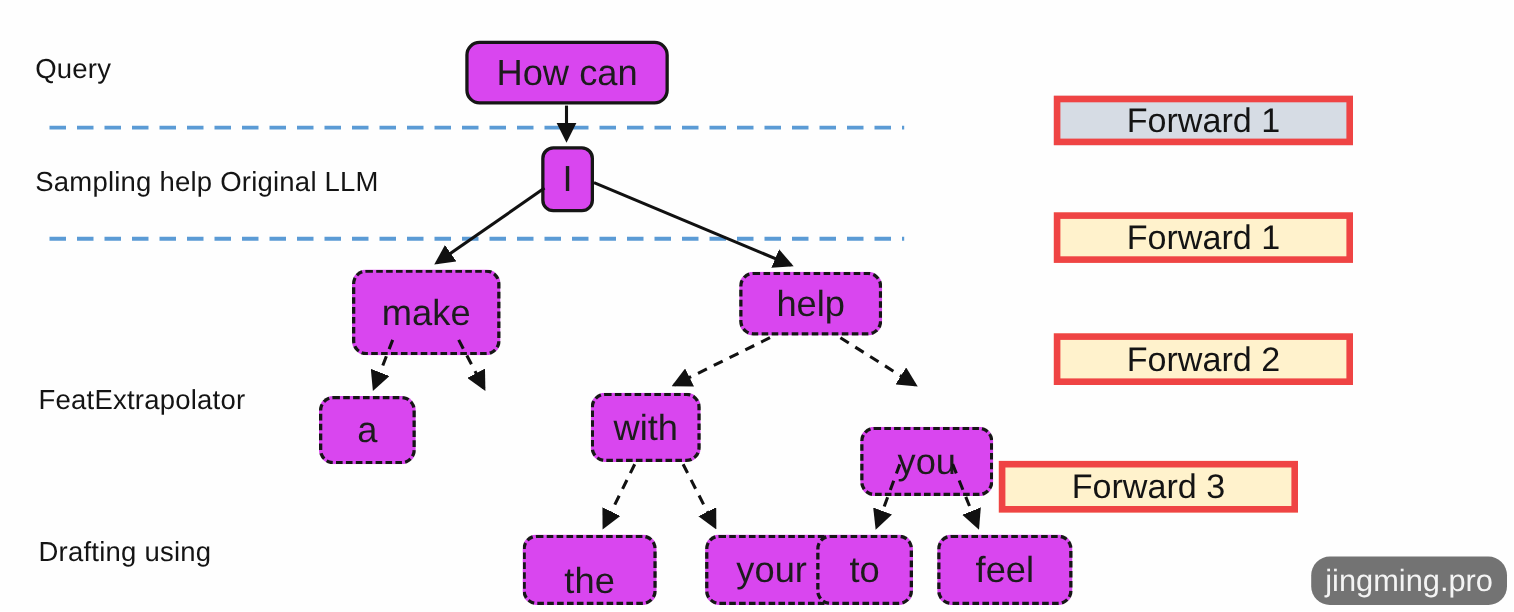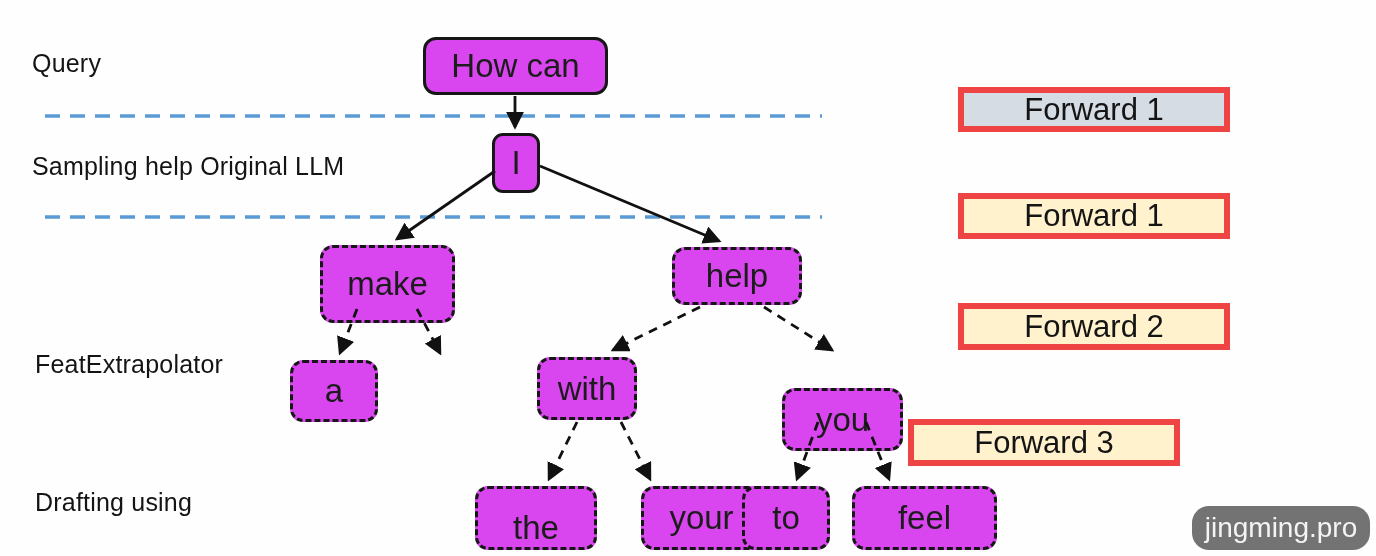--- a/index.html
+++ b/index.html
@@ -72,21 +72,21 @@
 
   <div class="node dashed" style="left:475px; top:486px; width:122px; height:64px;align-items:flex-end;">
       <span>the</span>
     </div>
   <div class="node dashed" style="left:607px; top:486px; width:121px; height:64px;margin-left:34px;">
       <span>your</span>
     </div>
   <div class="node dashed" style="left:742px; top:486px; width:88px;  height:64px;">
       <span>to</span>
     </div>
-  <div class="node dashed" style="left:852px; top:486px; width:145px; height:64px;">
+  <div class="node dashed" style="left:852px; top:486px; width:123px; height:64px;">
       <span>feel</span>
     </div>
 
   <div class="fwd grey" style="left:958px; top:87px;  width:272px; height:45px;">
       <span>Forward 1</span>
     </div>
   <div class="fwd yellow" style="left:958px; top:193px; width:272px; height:46px;">
       <span>Forward 1</span>
     </div>
   <div class="fwd yellow" style="left:958px; top:303px; width:272px; height:47px;">

